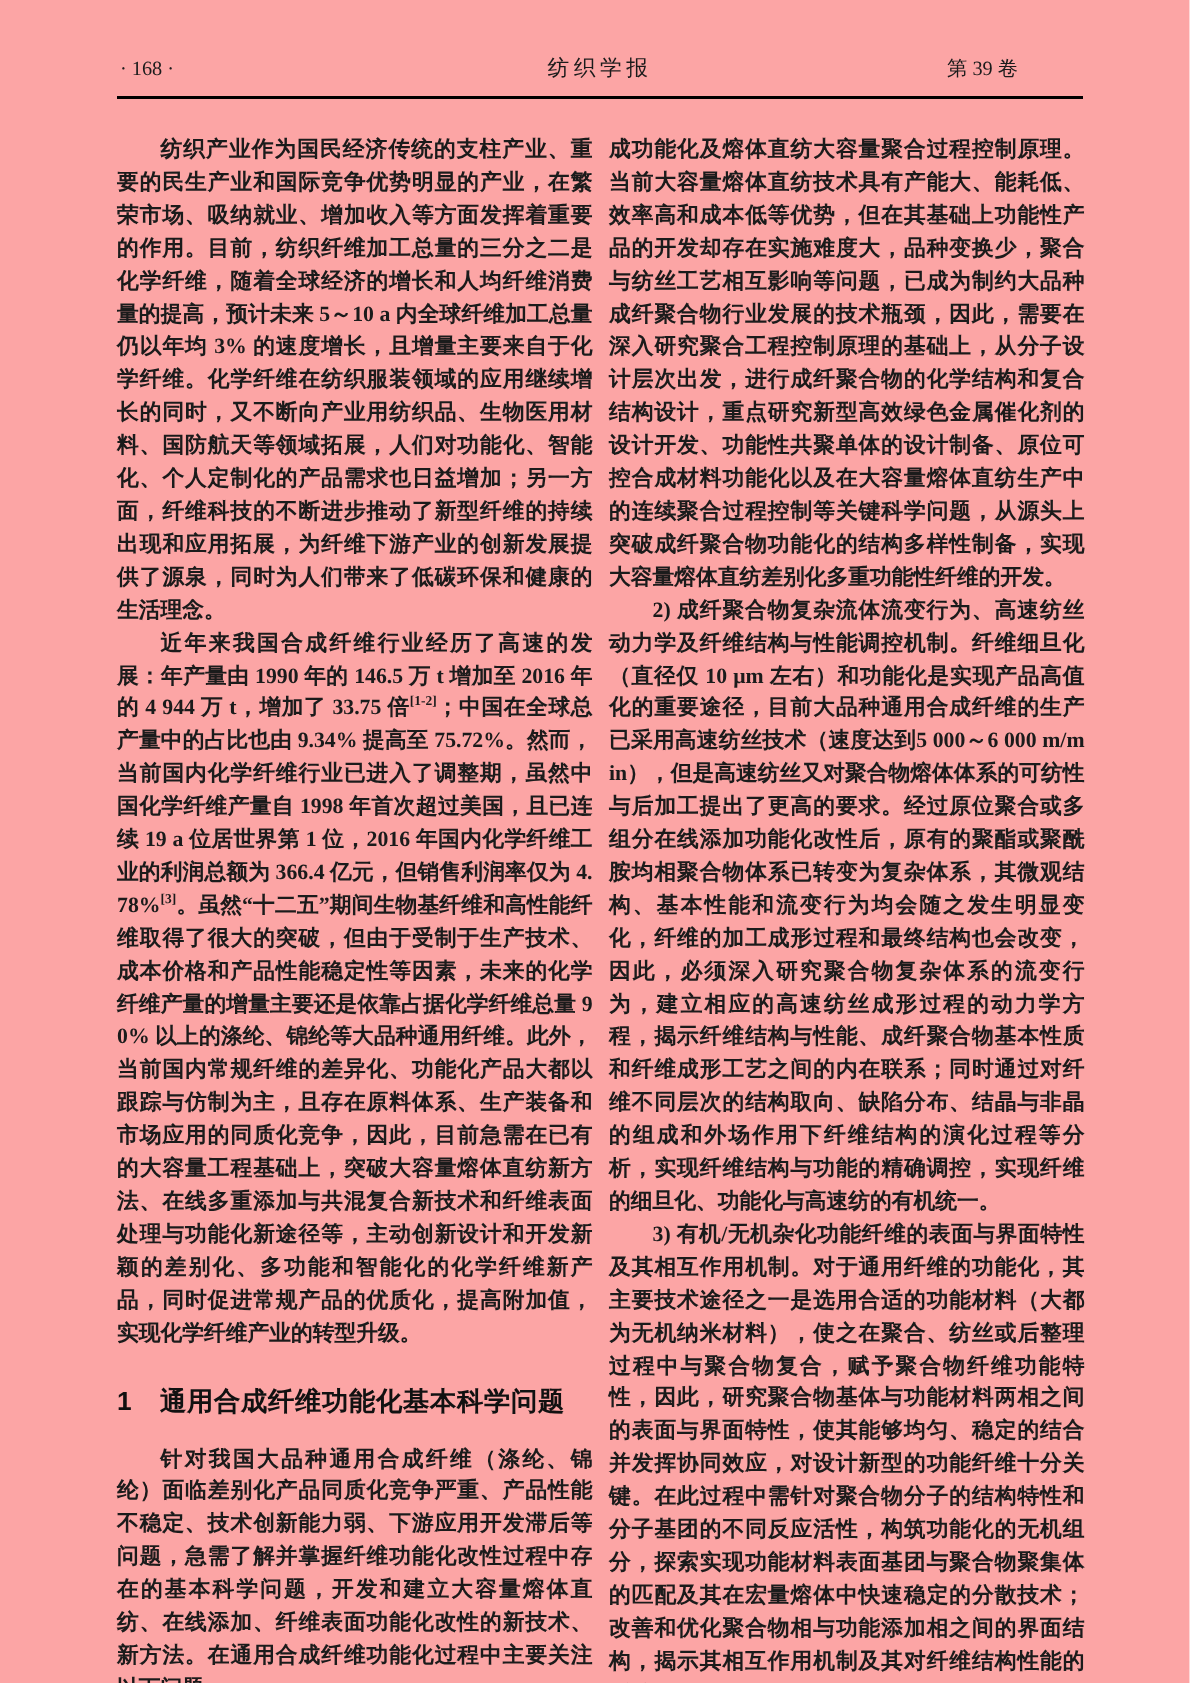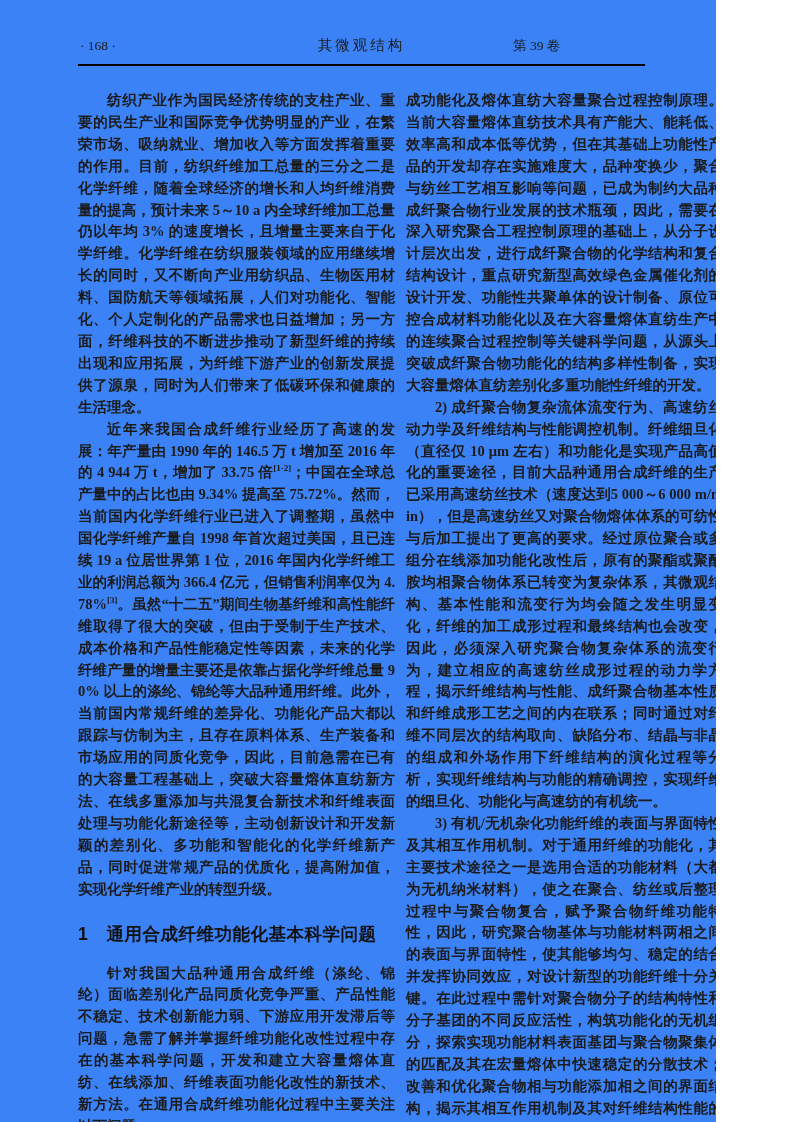--- a/index.html
+++ b/index.html
@@ -4,33 +4,33 @@
 <style>
   * { margin:0; padding:0; box-sizing:border-box; }
   html, body { background:#ffffff; }
   body {
     width:793px; height:1122px;
     font-family:"Liberation Serif","DejaVu Serif",serif;
     color:#1b1b1b;
     -webkit-font-smoothing:antialiased;
   }
   .page {
-    width:716px; height:1122px;
+    width:793px; height:1122px;
     padding:36px 71px 0 78px;
-    background:#3b82f6;
+    background:#fca5a5;
     overflow:hidden;
   }
   .page-header {
     display:flex; align-items:baseline;
     font-size:13.5px;
     padding:0 2px 9px 2px;
   }
   .hdr-left  { width:130px; text-align:left; }
   .hdr-center{ flex:1; text-align:center; font-size:14.5px; letter-spacing:3px; }
-  .hdr-right { width:130px; text-align:left; }
+  .hdr-right { width:130px; text-align:center; }
   .header-rule { border-top:2px solid #000; height:0; }
   .columns { display:flex; gap:11px; margin-top:24px; }
   .col { width:317px; flex:0 0 317px; }
   .para {
     font-size:14.5px;
     line-height:21.9px;
     text-align:justify;
     text-justify:inter-ideograph;
     word-break:break-all;
     font-weight:bold;
@@ -52,21 +52,21 @@
   }
   .sec-num { margin-right:1.05em; }
 </style>
 </head>
 <body>
 
 <div class="page">
 
   <header class="page-header">
     <span class="hdr-left">· 168 ·</span>
-    <span class="hdr-center">其微观结构</span>
+    <span class="hdr-center">纺织学报</span>
     <span class="hdr-right">第 39 卷</span>
   </header>
   <div class="header-rule"></div>
 
   <main class="columns">
 
     <section class="col">
       <p class="para indent">纺织产业作为国民经济传统的支柱产业、重要的民生产业和国际竞争优势明显的产业，在繁荣市场、吸纳就业、增加收入等方面发挥着重要的作用。目前，纺织纤维加工总量的三分之二是化学纤维，随着全球经济的增长和人均纤维消费量的提高，预计未来 5～10 a 内全球纤维加工总量仍以年均 3% 的速度增长，且增量主要来自于化学纤维。化学纤维在纺织服装领域的应用继续增长的同时，又不断向产业用纺织品、生物医用材料、国防航天等领域拓展，人们对功能化、智能化、个人定制化的产品需求也日益增加；另一方面，纤维科技的不断进步推动了新型纤维的持续出现和应用拓展，为纤维下游产业的创新发展提供了源泉，同时为人们带来了低碳环保和健康的生活理念。</p>
       <p class="para indent"><span>近年来我国合成纤维行业经历了高速的发展：年产量由 1990 年的 146.5 万 t 增加至 2016 年的 4 944 万 t，增加了 33.75 倍</span><sup class="cite">[1-2]</sup><span>；中国在全球总产量中的占比也由 9.34% 提高至 75.72%。然而，当前国内化学纤维行业已进入了调整期，虽然中国化学纤维产量自 1998 年首次超过美国，且已连续 19 a 位居世界第 1 位，2016 年国内化学纤维工业的利润总额为 366.4 亿元，但销售利润率仅为 4.78%</span><sup class="cite">[3]</sup><span>。虽然“十二五”期间生物基纤维和高性能纤维取得了很大的突破，但由于受制于生产技术、成本价格和产品性能稳定性等因素，未来的化学纤维产量的增量主要还是依靠占据化学纤维总量 90% 以上的涤纶、锦纶等大品种通用纤维。此外，当前国内常规纤维的差异化、功能化产品大都以跟踪与仿制为主，且存在原料体系、生产装备和市场应用的同质化竞争，因此，目前急需在已有的大容量工程基础上，突破大容量熔体直纺新方法、在线多重添加与共混复合新技术和纤维表面处理与功能化新途径等，主动创新设计和开发新颖的差别化、多功能和智能化的化学纤维新产品，同时促进常规产品的优质化，提高附加值，实现化学纤维产业的转型升级。</span></p>
       <h2 class="section-heading"><span class="sec-num">1</span><span class="sec-title">通用合成纤维功能化基本科学问题</span></h2>

